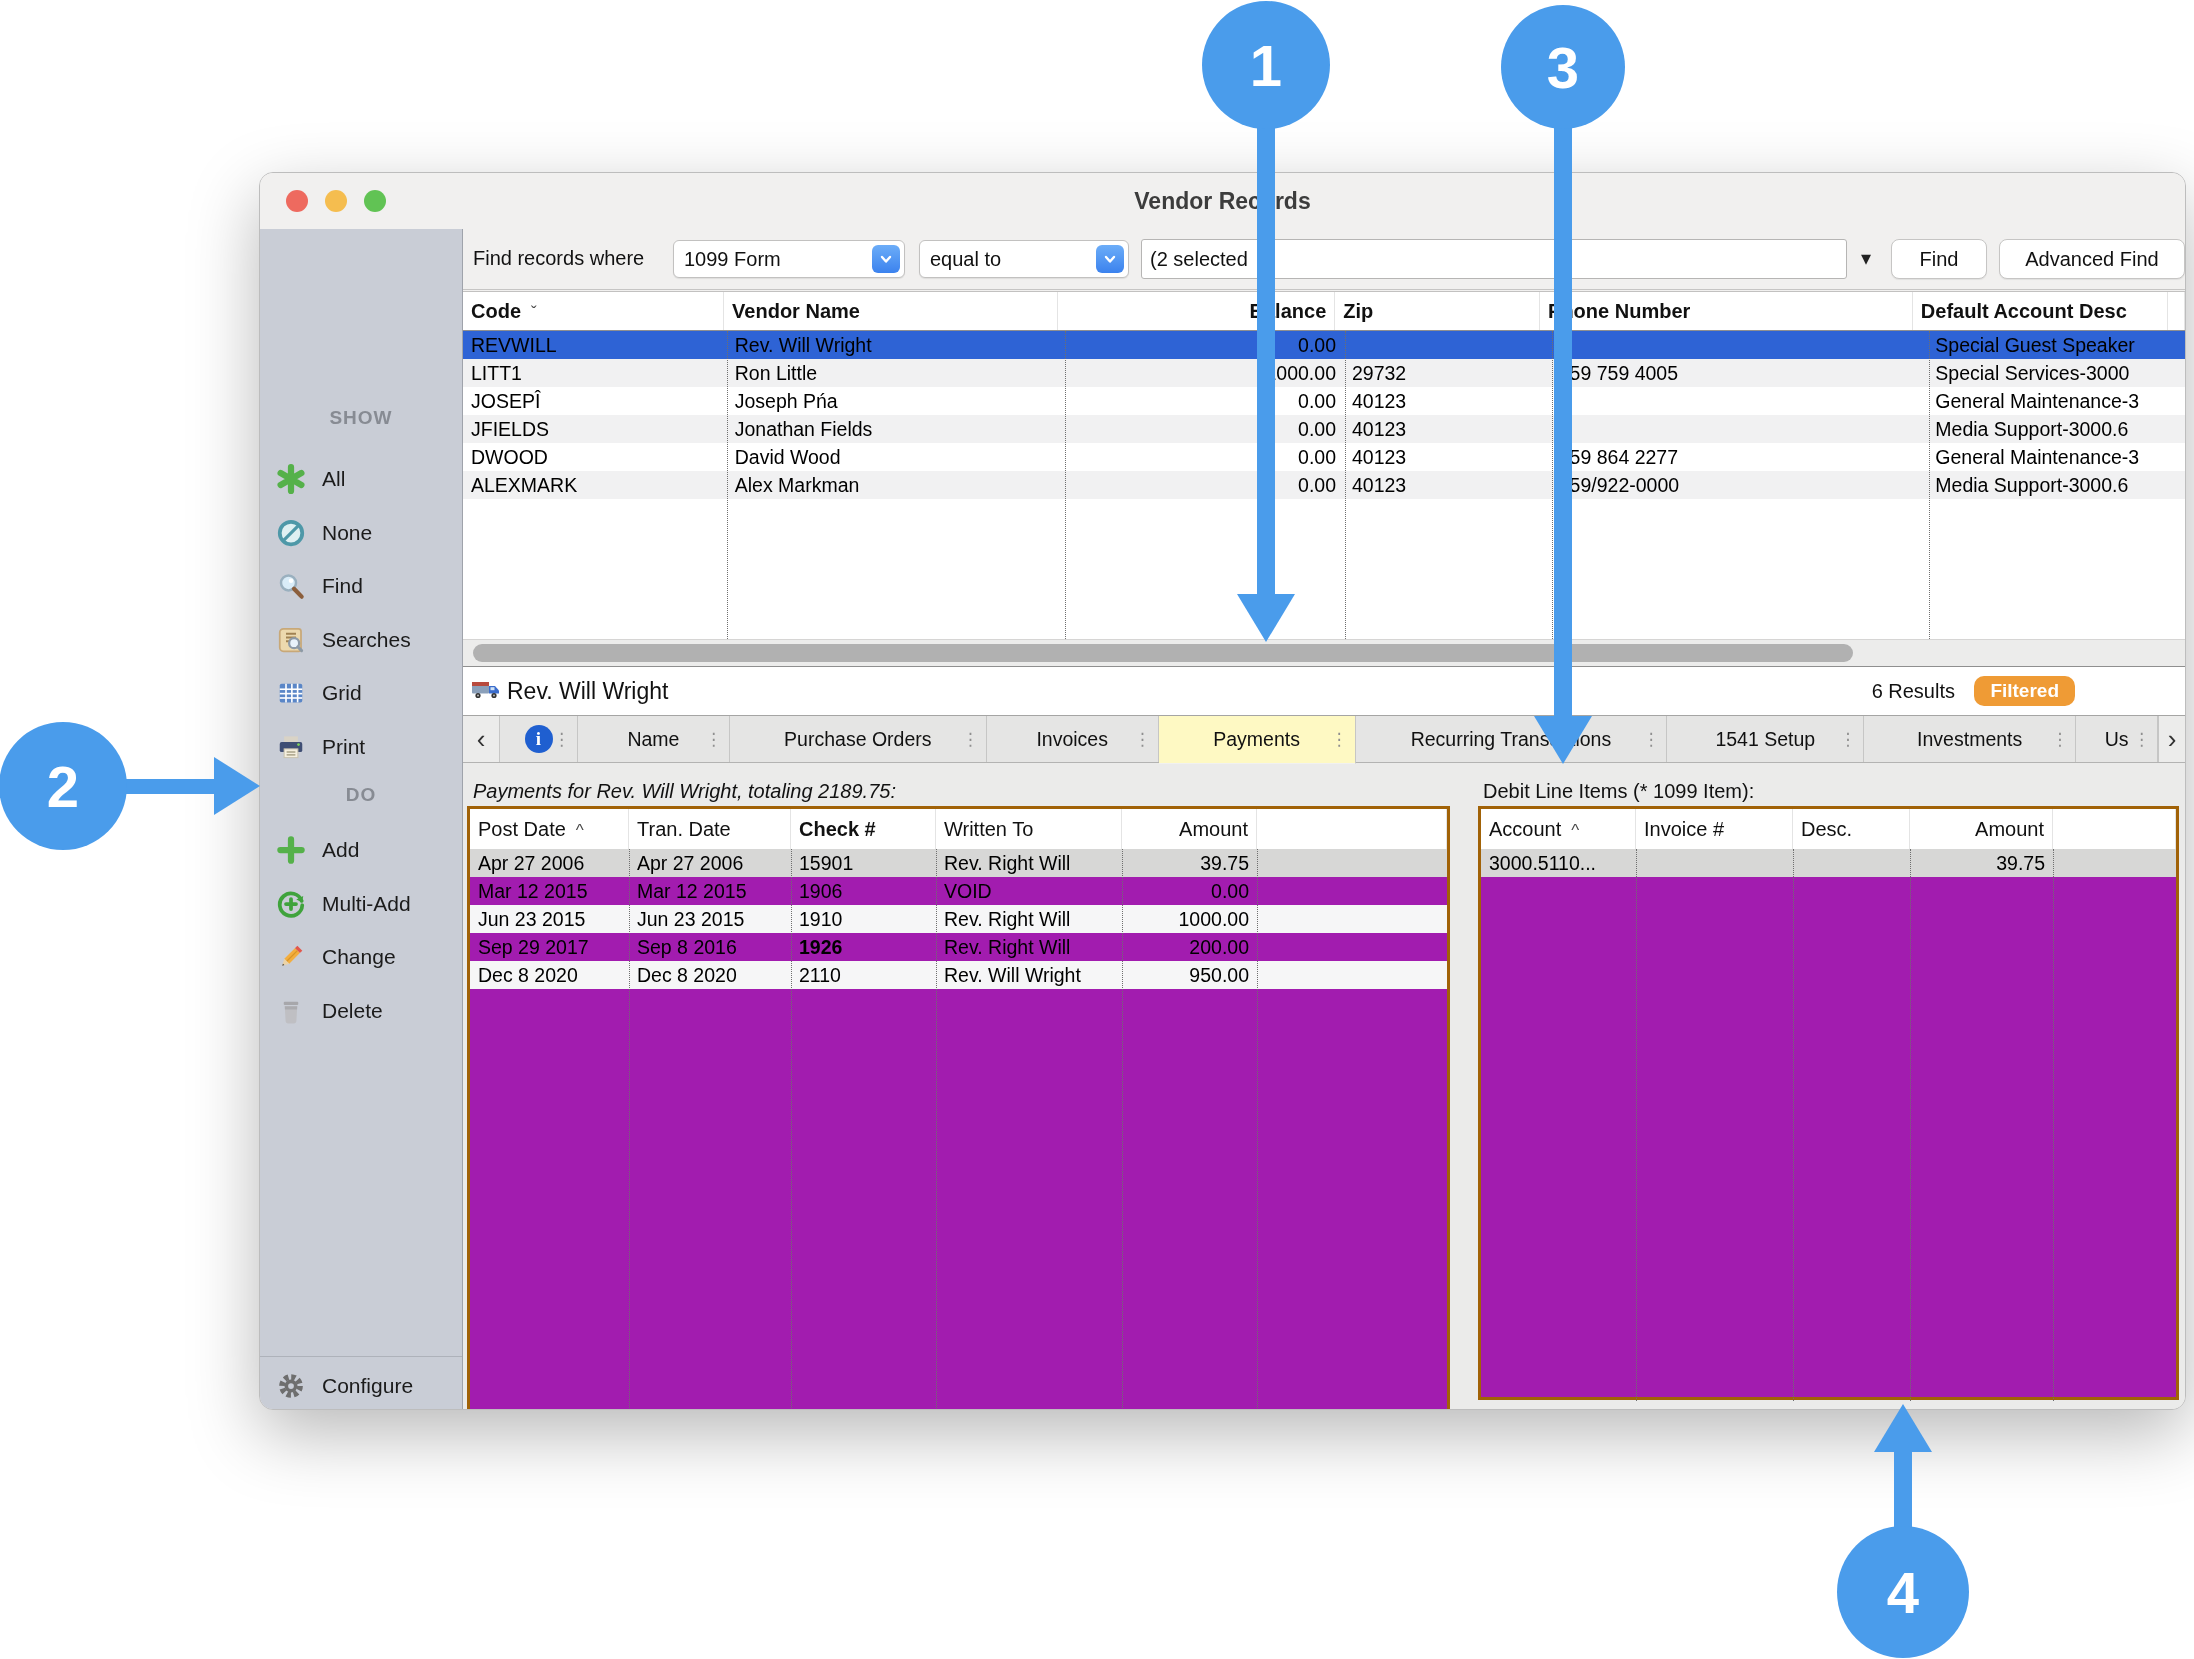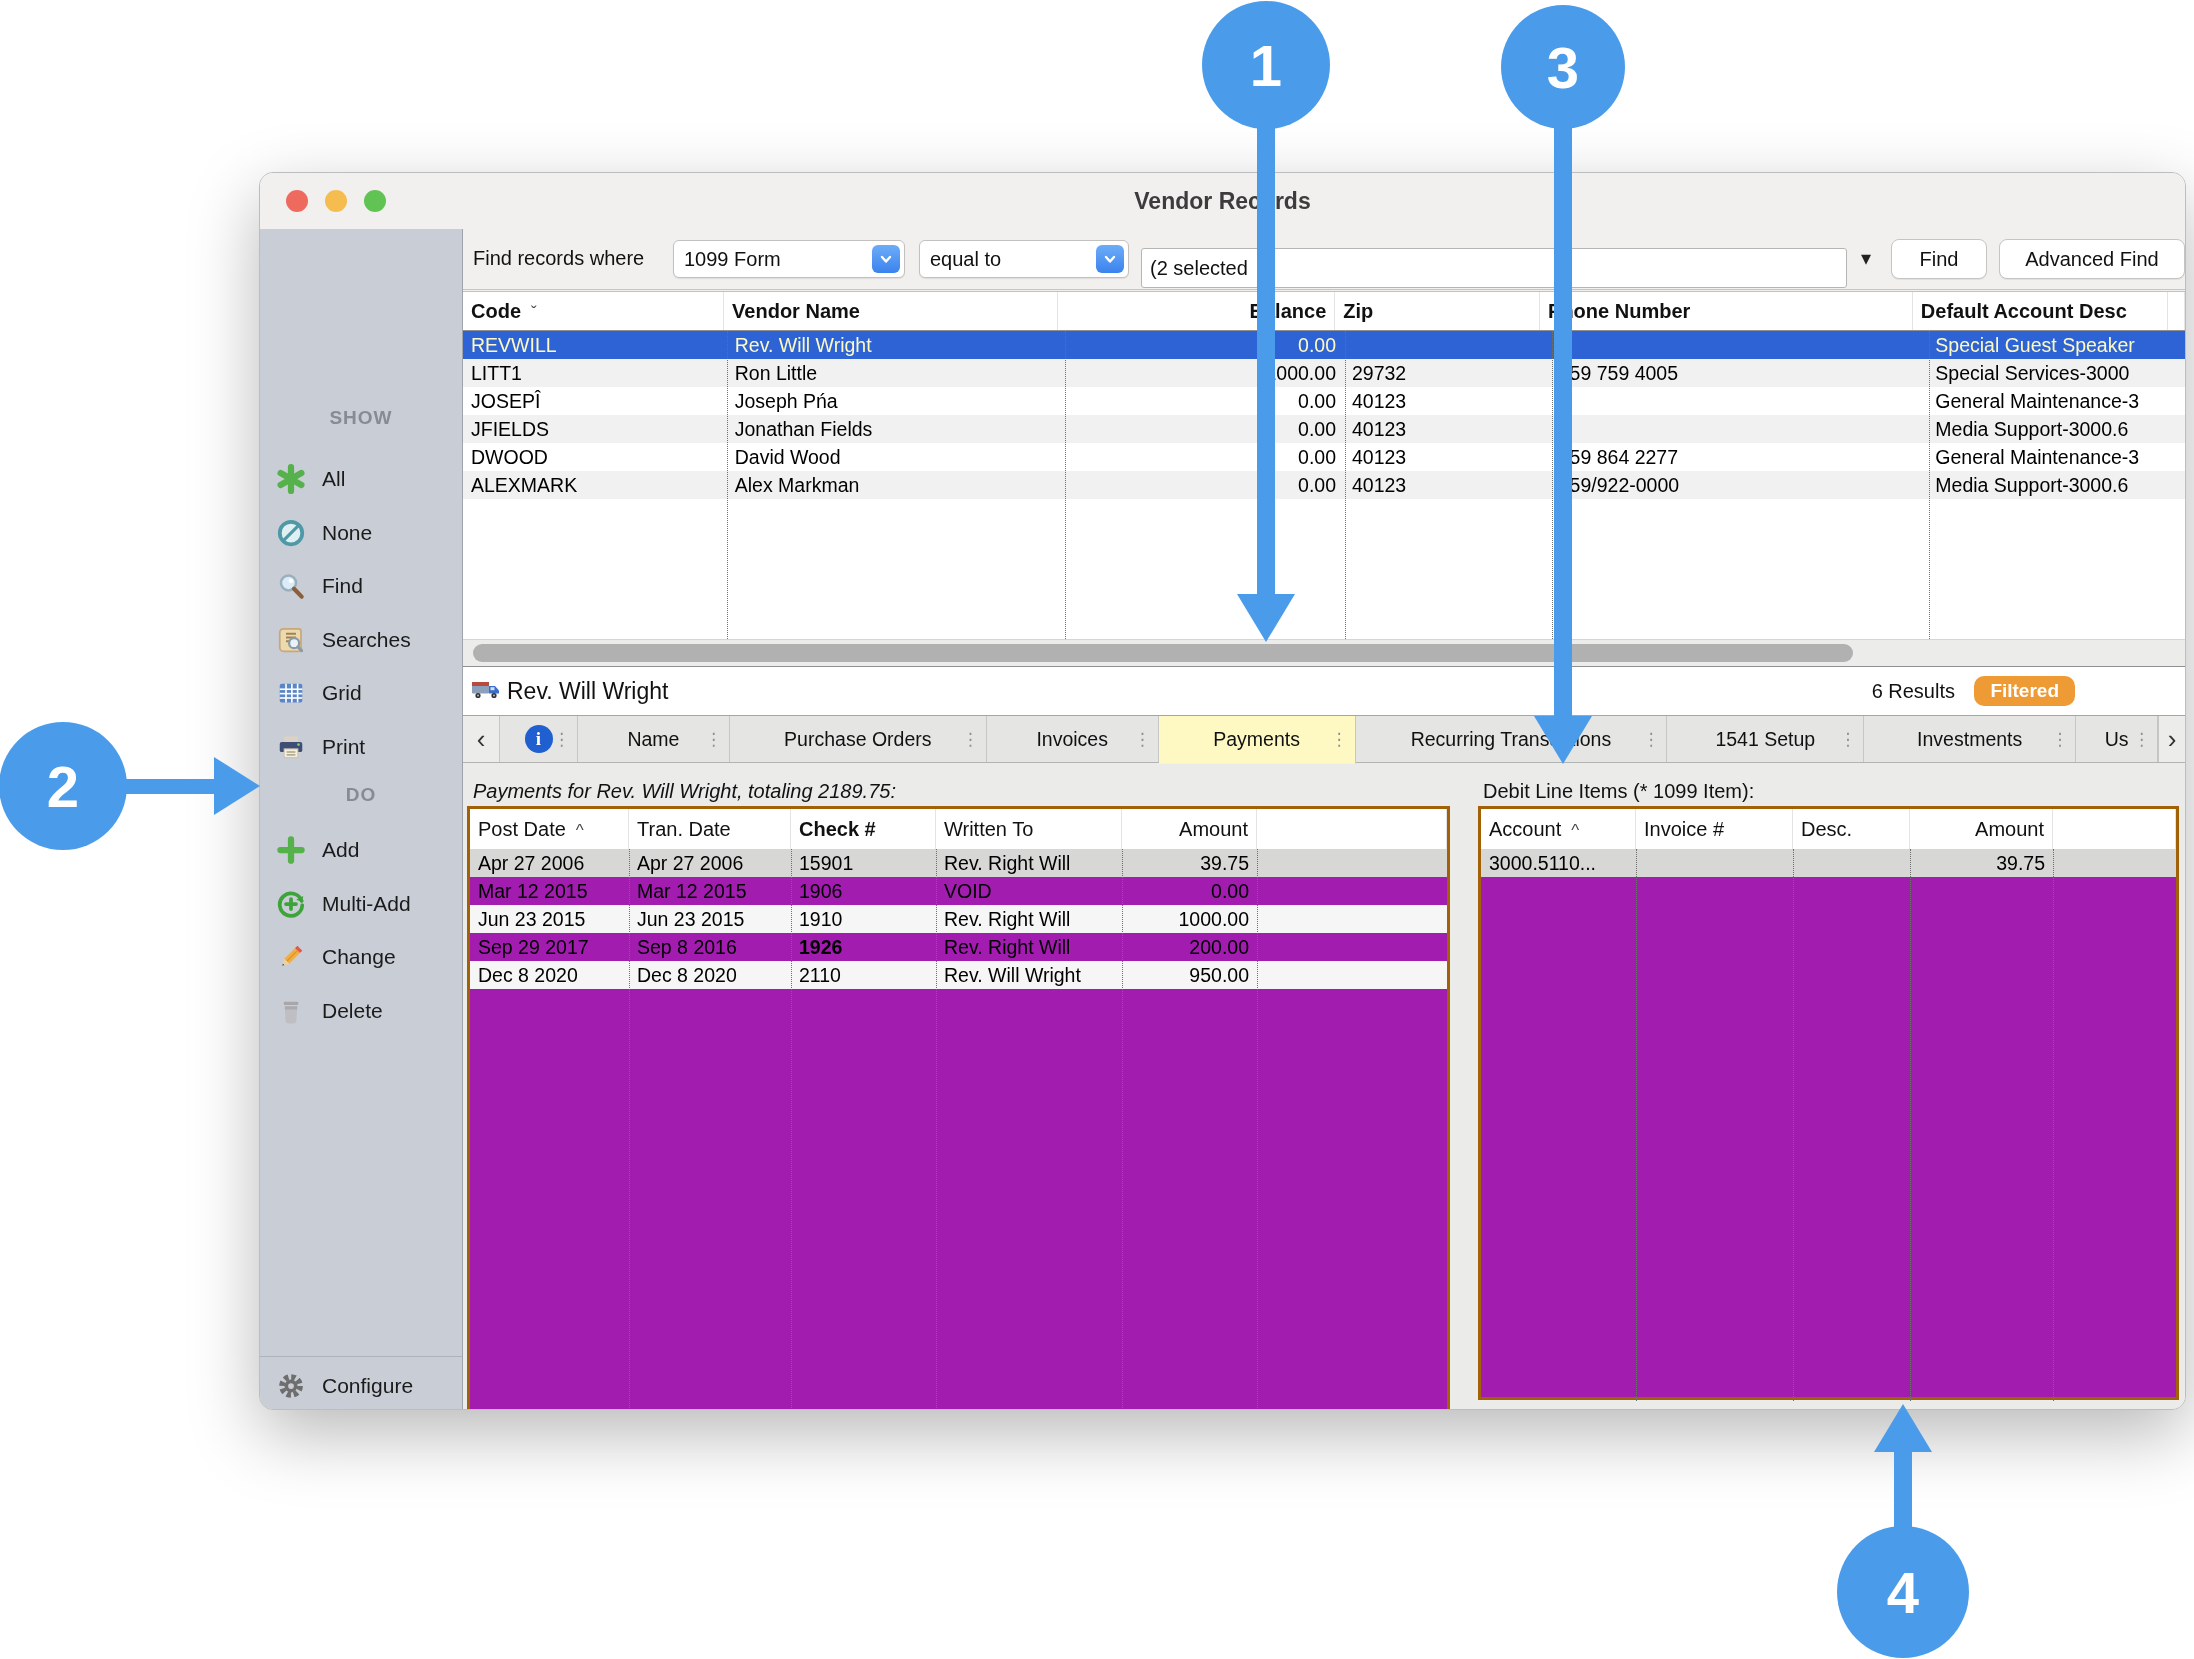--- a/index.html
+++ b/index.html
@@ -25,37 +25,37 @@
 
   
   .main{position:absolute;left:203px;top:56px;right:0;bottom:0;}
   .searchrow{position:absolute;left:0;top:0;right:0;height:60px;background:#f1f0ef;border-bottom:1px solid #c6c5c4;}
   .searchrow .flabel{position:absolute;left:10px;top:0;height:58px;line-height:58px;font-size:20px;color:#111;}
   .popup{position:absolute;top:11px;height:38px;background:#fff;border:1px solid #c2c1c0;border-radius:6px;
     box-shadow:0 1px 1px rgba(0,0,0,.08);display:flex;align-items:center;box-sizing:border-box;}
   .popup .ptext{flex:1;font-size:20px;color:#111;padding-left:10px;white-space:nowrap;overflow:hidden;}
   .popup .pbtn{width:28px;height:28px;margin-right:4px;border-radius:6px;background:linear-gradient(#6cadf8,#3b82ee);
     display:flex;align-items:center;justify-content:center;flex:0 0 28px;}
-  .searchinput{position:absolute;top:19px;height:40px;background:#fff;border:1px solid #b6b5b4;border-radius:3px;
+  .searchinput{position:absolute;top:10px;height:40px;background:#fff;border:1px solid #b6b5b4;border-radius:3px;
     font-size:20px;color:#111;padding:18px 8px;box-sizing:border-box;display:flex;align-items:center;}
   .dd-tri{position:absolute;font-size:20px;color:#222;top:17px;}
   .btn{position:absolute;top:10px;height:40px;background:#fff;border:1px solid #c6c5c4;border-radius:8px;
     box-shadow:0 1px 1px rgba(0,0,0,.07);font-size:20px;color:#111;display:flex;align-items:center;justify-content:center;box-sizing:border-box;}
 
   
   .vtable{position:absolute;left:0;top:62px;right:0;height:348px;background:#fff;}
   .vhead{position:absolute;left:0;top:0;right:0;height:40px;background:#fff;border-top:1px solid #c2c1c0;border-bottom:1px solid #8f8f8f;box-sizing:border-box;display:flex;}
   .vhead .hc{height:38px;line-height:38px;font-weight:bold;font-size:20px;color:#111;padding:0 8px;box-sizing:border-box;
     border-right:1px solid #e4e4e4;white-space:nowrap;overflow:hidden;}
   .vrows{position:absolute;left:0;top:40px;right:0;bottom:0;}
   .vrow{display:flex;height:28px;}
   .vrow .c{height:28px;line-height:28px;font-size:19.5px;color:#000;padding:0 8px;box-sizing:border-box;white-space:nowrap;overflow:hidden;}
   .vrow.alt{background:#f1f1f2;}
   .vrow.sel{background:#2e63d5;}
-  .vrow.sel .c{color:#fef9c3;}
+  .vrow.sel .c{color:#000000;}
   .r{text-align:right;}
   .dotsep{position:absolute;width:0;border-left:1px dotted #6f6f6f;}
 
   
   .hscroll{position:absolute;left:0;right:0;top:410px;height:28px;background:#ececeb;border-top:1px solid #d6d5d4;border-bottom:1px solid #8f8f8f;box-sizing:border-box;}
   .hthumb{position:absolute;left:10px;top:4px;width:1380px;height:18px;border-radius:9px;background:#b1b1b1;}
 
   
   .dethead{position:absolute;left:0;right:0;top:438px;height:48px;background:#fff;}
   .dethead .vname{position:absolute;left:44px;top:0;height:48px;line-height:48px;font-size:23px;color:#111;}

